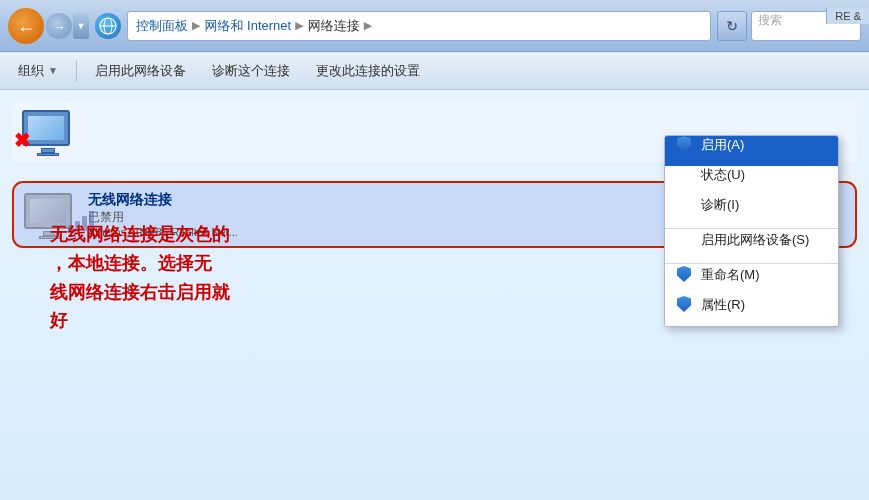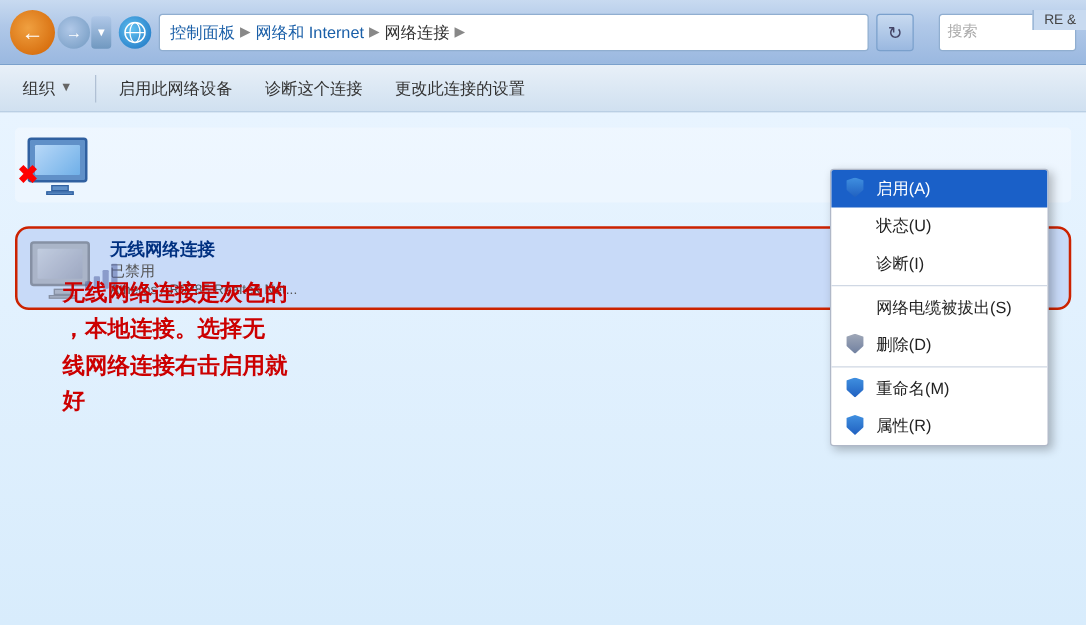--- a/index.html
+++ b/index.html
@@ -101,23 +101,23 @@
       color: #446;
       flex-shrink: 0;
     }
     .search-box {
       width: 110px;
       height: 30px;
       background: white;
       border: 1px solid #90aed0;
       border-radius: 3px;
       display: flex;
-      align-items: center;
+      align-items: flex-start;
       padding: 0 6px;
-      margin-left: 20px;
+      margin-left: 4px;
       font-size: 12px;
       color: #aaa;
       flex-shrink: 0;
     }
 
     
     .toolbar {
       height: 38px;
       background: linear-gradient(180deg, #e8f0f8 0%, #d0e0f0 100%);
       display: flex;
@@ -231,21 +231,21 @@
       width: 175px;
       background: white;
       border: 1px solid #b0b8c8;
       box-shadow: 3px 3px 8px rgba(0,0,0,0.25);
       border-radius: 3px;
       overflow: hidden;
       z-index: 10;
     }
     .ctx-item {
       display: flex;
-      align-items: center;
+      align-items: flex-start;
       height: 30px;
       padding: 0 12px;
       font-size: 13px;
       color: #222;
       cursor: pointer;
       gap: 8px;
     }
     .ctx-item-highlighted {
       background: #1a60c8;
       color: white;
@@ -403,29 +403,23 @@
     </div>
 
     <div class="ctx-item">
       <div style="width:16px;"></div>
       <span class="ctx-label">诊断(I)</span>
     </div>
     <div class="ctx-sep"></div>
 
     <div class="ctx-item">
       <div style="width:16px;"></div>
-      <span class="ctx-label">网络电缆被拔出(S)</span>
-    </div>
-
-    <div class="ctx-item">
-      <div class="shield-icon-sm">
-        <div class="shield-shape-gray"></div>
-      </div>
-      <span class="ctx-label">删除(D)</span>
-    </div>
+      <span class="ctx-label">启用此网络设备(S)</span>
+    </div>
+
     <div class="ctx-sep"></div>
 
     <div class="ctx-item">
       <div class="shield-icon-sm">
         <div class="shield-shape"></div>
       </div>
       <span class="ctx-label">重命名(M)</span>
     </div>
 
     <div class="ctx-item">

